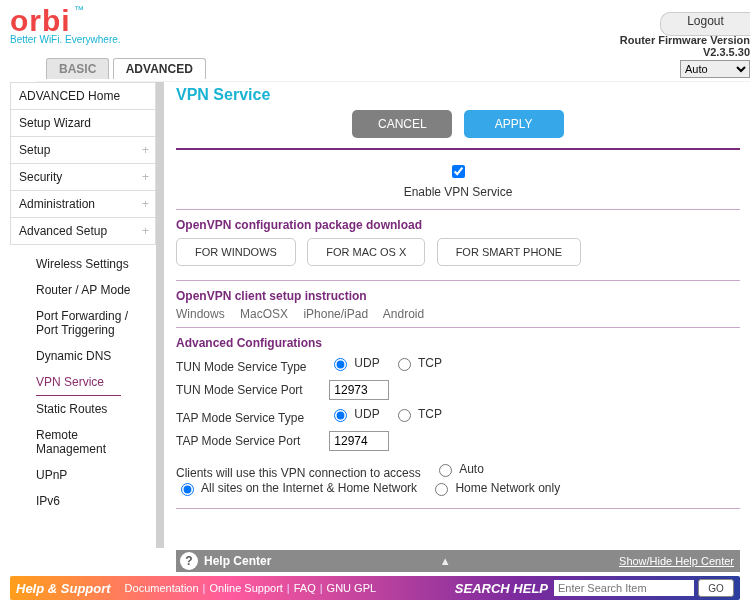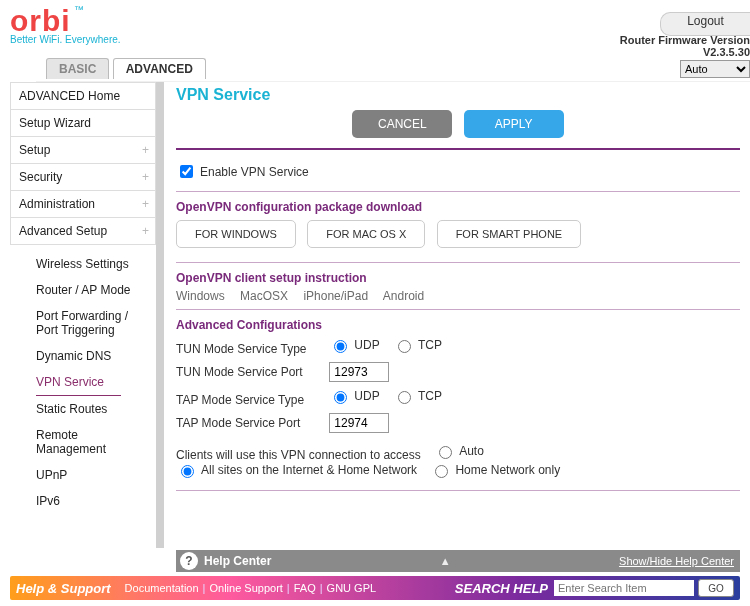--- a/index.html
+++ b/index.html
@@ -144,21 +144,21 @@
   .hr-purple {
     border: none; border-top: 2px solid #7a2a7a; margin: 0 0 8px 0;
   }
   .hr-thin   {
     border: none; border-top: 1px solid #c9a7c9; margin: 6px 0;
   }
   .section-head {
     color: #7a2a7a; font-size: 12px; font-weight: bold;
     padding: 2px 0;
   }
-  .chkrow { padding: 4px 0; display:flex; align-items:center; gap:4px;}
+  .chkrow { padding: 4px 0; display:flex; align-items:center; gap:4px;flex-direction:column;}
   .dlbtn {
     display: inline-block;
     padding: 7px 18px;
     border: 1px solid #ccc;
     border-radius: 5px;
     background: #fff;
     color: #333;
     font-size: 11px;
     margin: 4px 8px 8px 0;
     cursor: pointer;

